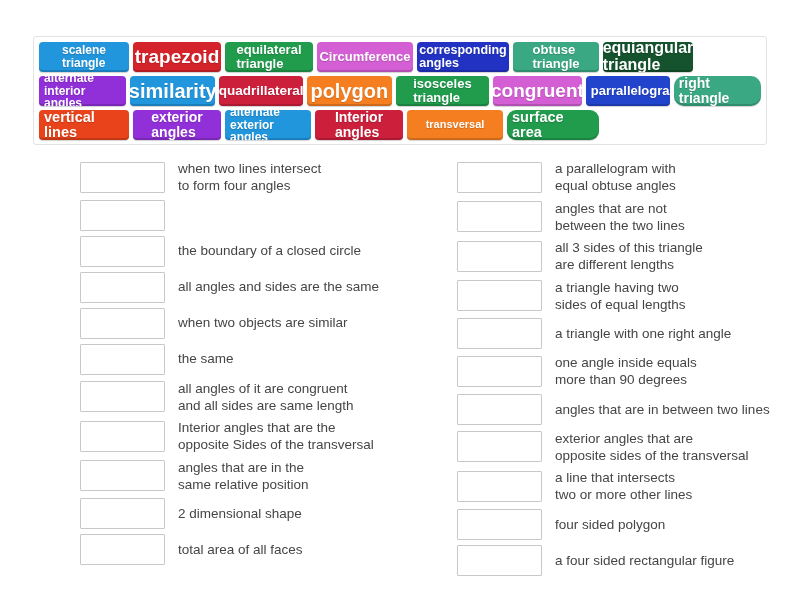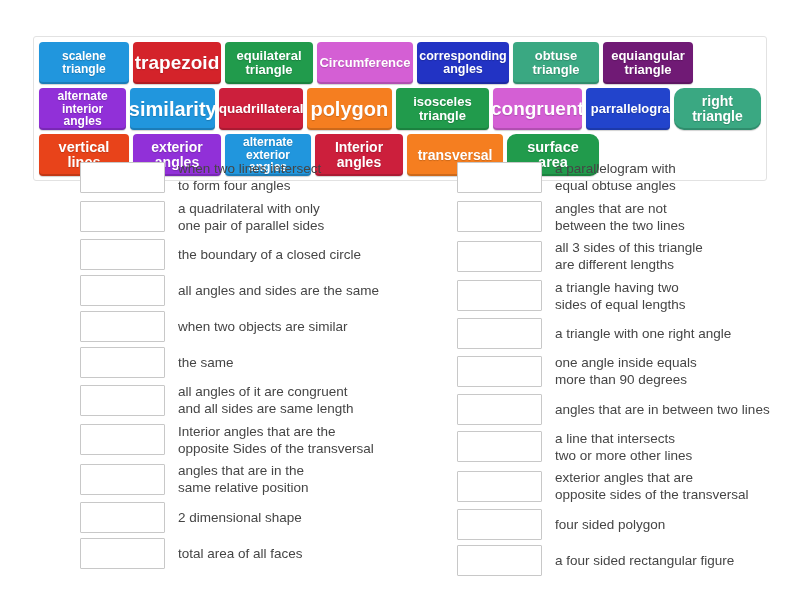--- a/index.html
+++ b/index.html
@@ -36,25 +36,24 @@
   .tile-row:last-child { margin-bottom: 0; }
 
   .tile {
     box-sizing: border-box;
     border-radius: 4px;
     color: #ffffff;
     font-weight: bold;
     display: flex;
     align-items: center;
     justify-content: center;
-    text-align: center;
     line-height: 1.05;
     padding: 2px 5px;
     margin-right: 4px;
-    height: 42px;
+    height: 30px;
     cursor: move;
     box-shadow: inset 0 -2px 0 rgba(0,0,0,0.16), 0 1px 1px rgba(0,0,0,0.18);
     text-shadow: 0 1px 1px rgba(0,0,0,0.18);
     user-select: none;
     white-space: pre-line;
     overflow: hidden;
   }
   .tile:last-child { margin-right: 0; }
 
   
@@ -106,21 +105,21 @@
       <div class="tile" style="background: rgb(33, 150, 221); width: 90px; font-size: 12px;">scalene
 triangle</div>
       <div class="tile" style="background: rgb(212, 35, 42); width: 88px; font-size: 19px;">trapezoid</div>
       <div class="tile" style="background: rgb(33, 155, 76); width: 88px; font-size: 13px;">equilateral
 triangle</div>
       <div class="tile" style="background: rgb(212, 95, 212); width: 96px; font-size: 13px;">Circumference</div>
       <div class="tile" style="background: rgb(34, 51, 196); width: 92px; font-size: 12.5px;">corresponding
 angles</div>
       <div class="tile" style="background: rgb(58, 168, 130); width: 86px; font-size: 13px;">obtuse
 triangle</div>
-      <div class="tile" style="background: #701a75; width: 90px; font-size: 13px;">equiangular
+      <div class="tile" style="background: #14532d; width: 90px; font-size: 16px;">equiangular
 triangle</div>
     </div>
     <div class="tile-row">
       <div class="tile" style="background: rgb(145, 48, 216); width: 90px; font-size: 12px;">alternate
 interior angles</div>
       <div class="tile" style="background: rgb(33, 150, 221); width: 88px; font-size: 20px;">similarity</div>
       <div class="tile" style="background: rgb(204, 31, 60); width: 86px; font-size: 13.5px;">quadrillateral</div>
       <div class="tile" style="background: rgb(245, 126, 32); width: 88px; font-size: 20px;">polygon</div>
       <div class="tile" style="background: rgb(33, 155, 76); width: 96px; font-size: 13px;">isosceles
 triangle</div>
@@ -129,36 +128,34 @@
       <div class="tile" style="background: rgb(58, 168, 130); width: 90px; font-size: 14px; border-radius: 10px;">right triangle</div>
     </div>
     <div class="tile-row">
       <div class="tile" style="background: rgb(232, 67, 26); width: 90px; font-size: 14.5px;">vertical lines</div>
       <div class="tile" style="background: rgb(145, 48, 216); width: 88px; font-size: 14px;">exterior
 angles</div>
       <div class="tile" style="background: rgb(33, 150, 221); width: 86px; font-size: 12px;">alternate
 exterior angles</div>
       <div class="tile" style="background: rgb(204, 31, 60); width: 88px; font-size: 14px;">Interior
 angles</div>
-      <div class="tile" style="background: rgb(245, 126, 32); width: 96px; font-size: 14px;">transversal</div>
+      <div class="tile" style="background: rgb(245, 126, 32); width: 96px; font-size: 11px;">transversal</div>
       <div class="tile" style="background: rgb(33, 155, 76); width: 92px; font-size: 14.5px; border-radius: 9px;">surface area</div>
     </div>
   </div>
 
 <div id="answers">
   <div class="answer-col" id="answer-col-left">
       <div class="answer-row">
         <div class="drop-box"></div>
         <div class="answer-text">when two lines intersect
 to form four angles</div>
       </div>
       <div class="answer-row">
         <div class="drop-box"></div>
-        <div class="answer-text">a quadrilateral with only
-one pair of parallel sides</div>
       </div>
       <div class="answer-row">
         <div class="drop-box"></div>
         <div class="answer-text">the boundary of a closed circle</div>
       </div>
       <div class="answer-row">
         <div class="drop-box"></div>
         <div class="answer-text">all angles and sides are the same</div>
       </div>
       <div class="answer-row">
@@ -222,30 +219,30 @@
         <div class="drop-box"></div>
         <div class="answer-text">one angle inside equals
 more than 90 degrees</div>
       </div>
       <div class="answer-row">
         <div class="drop-box"></div>
         <div class="answer-text">angles that are in between two lines</div>
       </div>
       <div class="answer-row">
         <div class="drop-box"></div>
+        <div class="answer-text">exterior angles that are
+opposite sides of the transversal</div>
+      </div>
+      <div class="answer-row">
+        <div class="drop-box"></div>
         <div class="answer-text">a line that intersects
 two or more other lines</div>
       </div>
       <div class="answer-row">
         <div class="drop-box"></div>
-        <div class="answer-text">exterior angles that are
-opposite sides of the transversal</div>
-      </div>
-      <div class="answer-row">
-        <div class="drop-box"></div>
         <div class="answer-text">four sided polygon</div>
       </div>
       <div class="answer-row">
         <div class="drop-box"></div>
         <div class="answer-text">a four sided rectangular figure</div>
       </div>
     </div>
 </div>
 
 </body></html>

